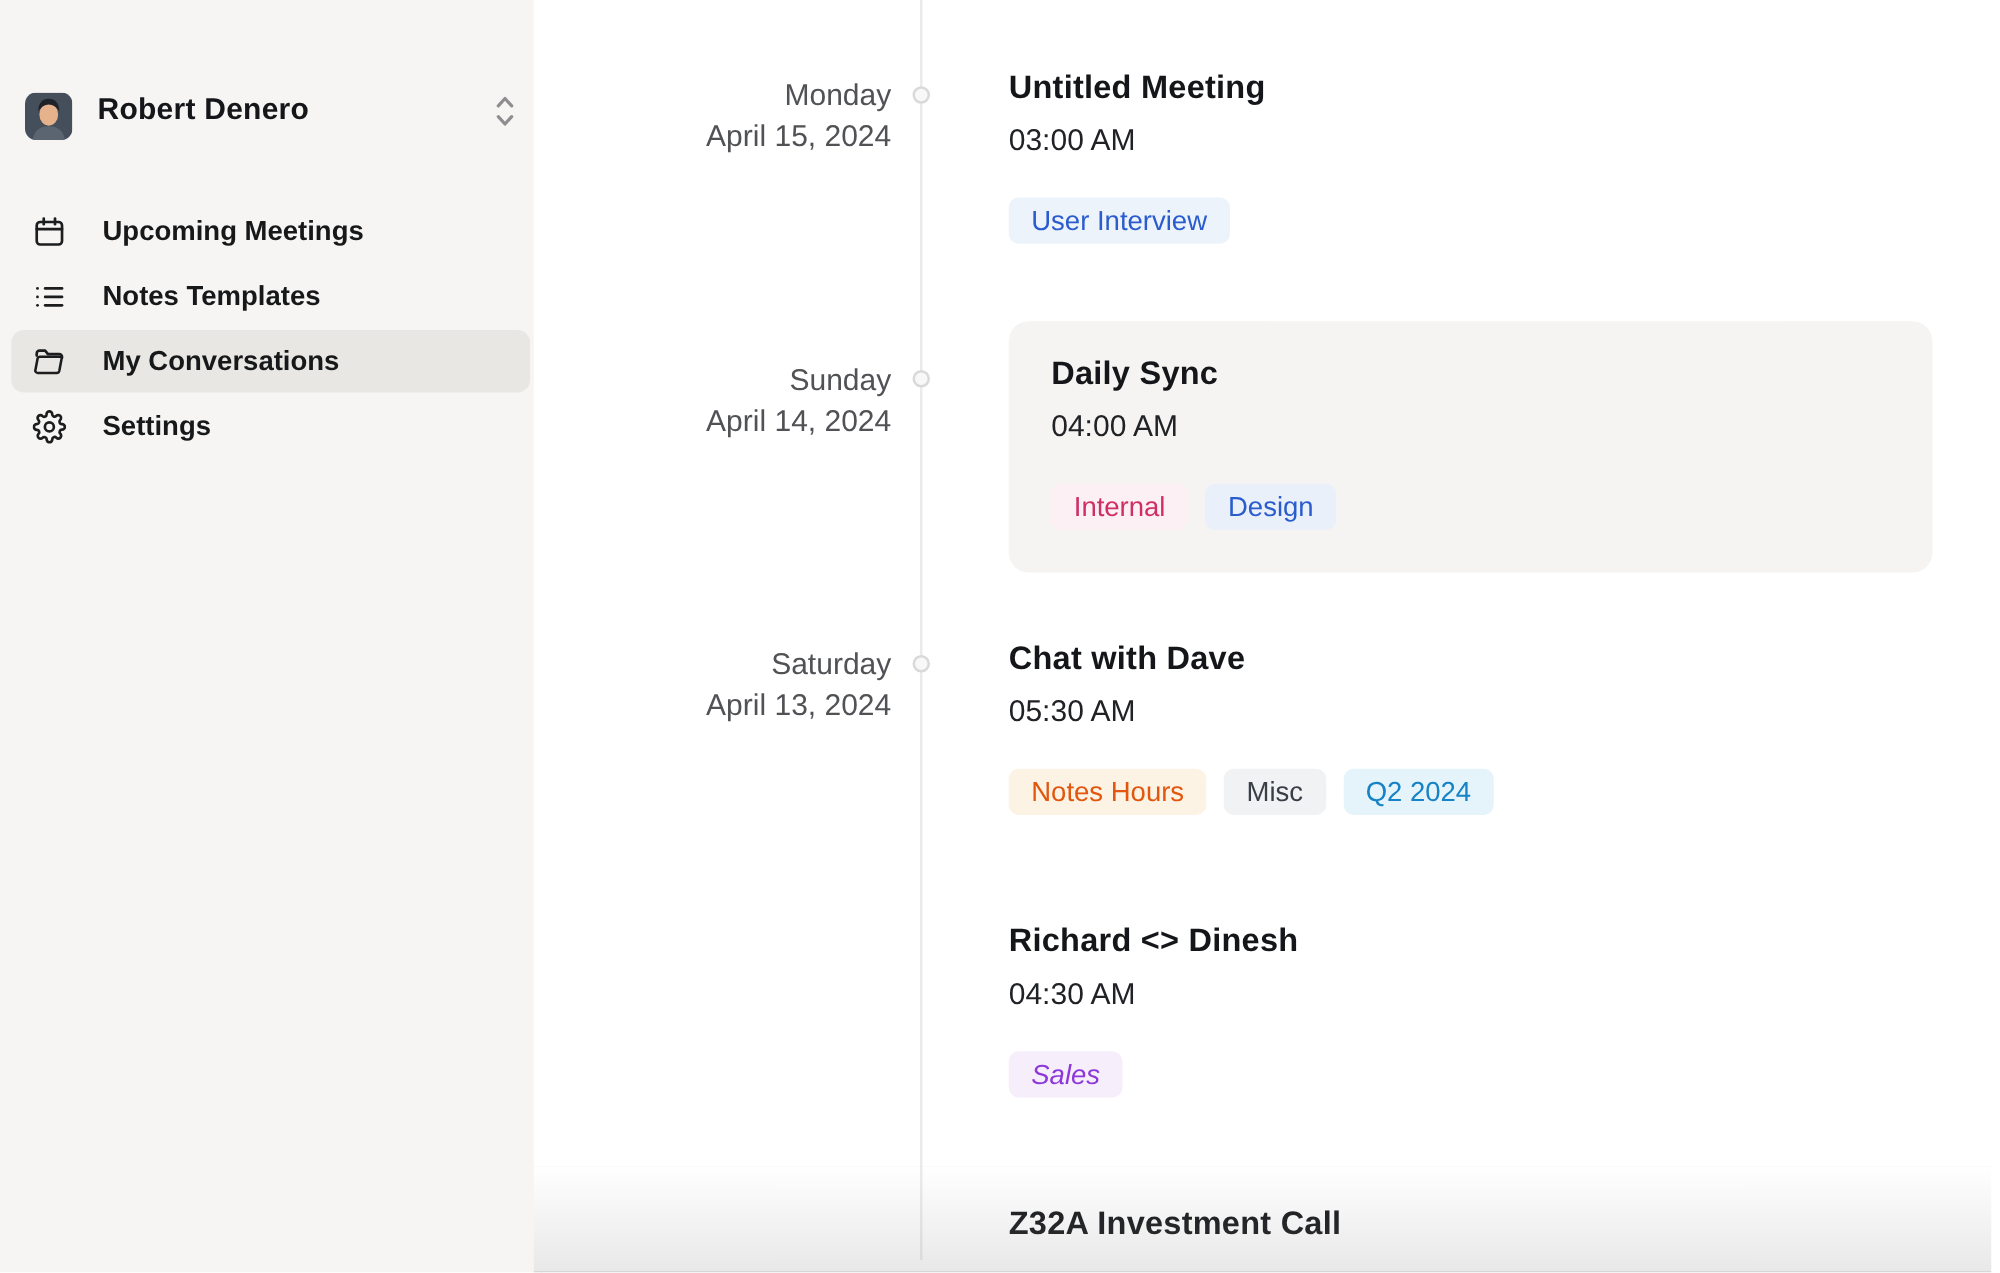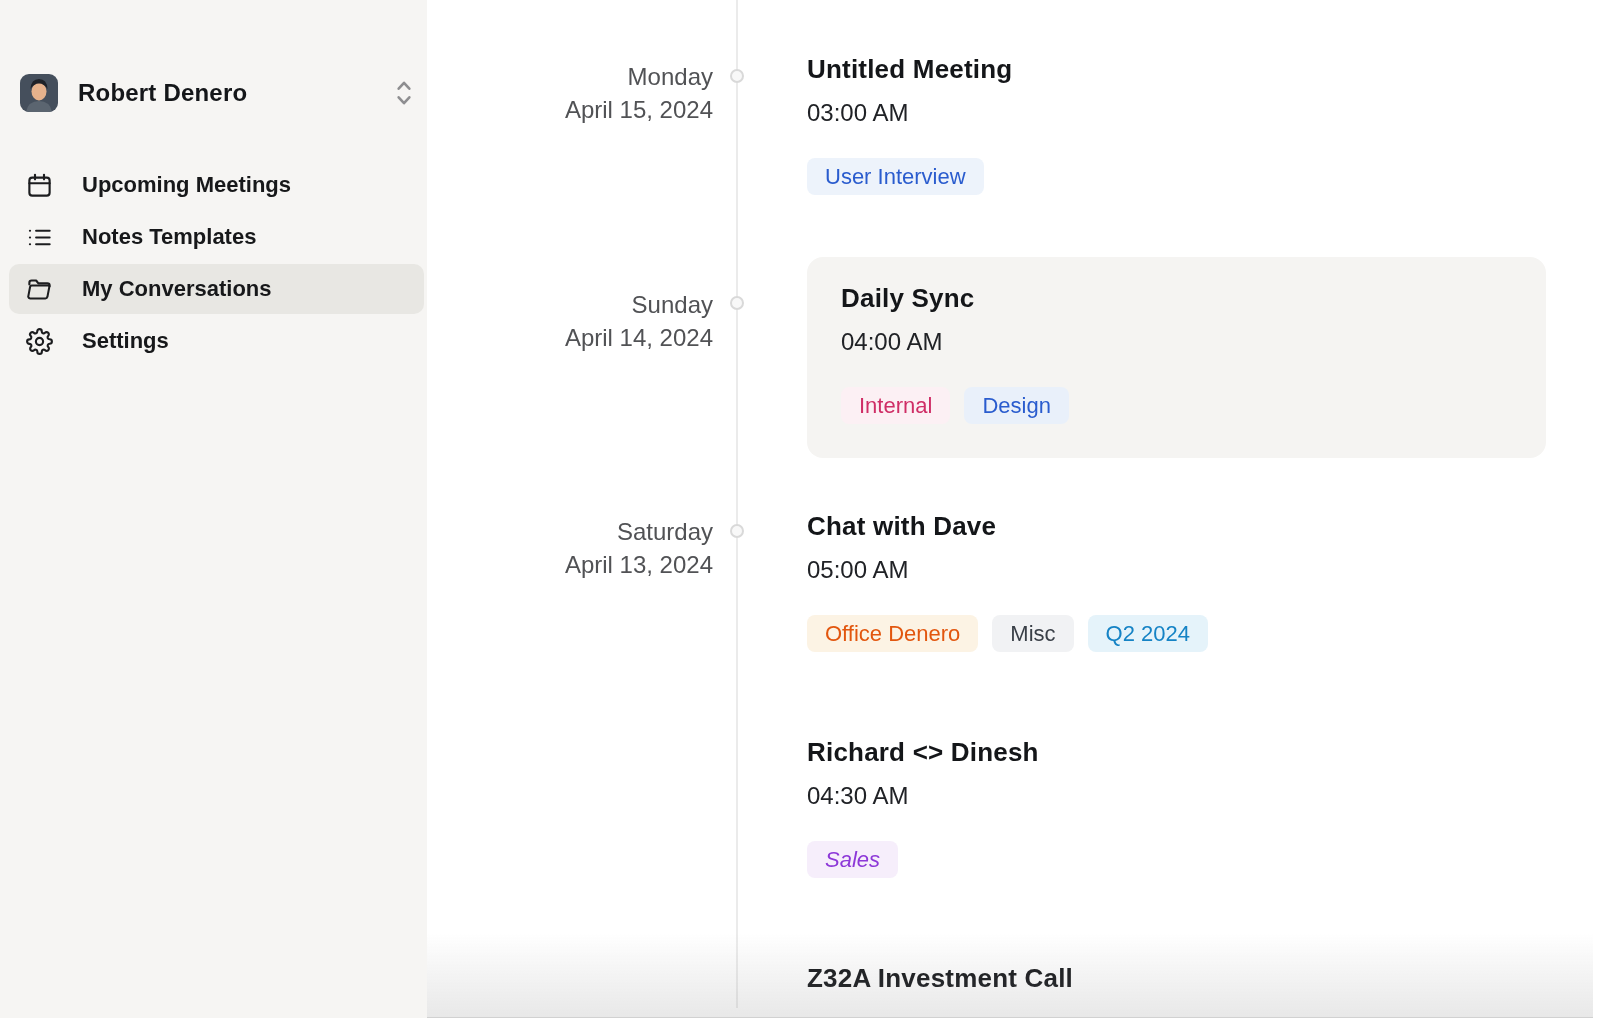--- a/index.html
+++ b/index.html
@@ -6,21 +6,21 @@
   html,body { width:1600px; height:1018px; overflow:hidden; }
   body { font-family:"Liberation Sans", sans-serif; background:#ffffff; color:#17181a; }
   .app { position:relative; width:1600px; height:1018px; overflow:hidden; }
 
   
   .sidebar {
     position:absolute; left:0; top:0; width:434px; height:100%;
     background:#f6f5f3; border-right:1px solid #e1e0de;
   }
   .profile {
-    display:flex; align-items:center; gap:20px;
+    display:flex; gap:20px;
     margin:74px 16px 0 20px; cursor:pointer;
   }
   .avatar { width:38px; height:38px; border-radius:9px; overflow:hidden; flex:0 0 auto; }
   .profile-name { flex:1; font-size:24px; font-weight:700; color:#141619; letter-spacing:.2px; }
   .updown { width:26px; height:30px; color:#8e8e90; flex:0 0 auto; }
 
   .nav { margin-top:48px; padding:0 9px; }
   .nav-item {
     display:flex; align-items:center; gap:29px;
     height:50px; padding:0 17px; margin-bottom:2px;
@@ -206,23 +206,23 @@
       <section class="group group-3 g-pad-c">
         <div class="date-col">
           <div>Saturday</div>
           <div>April 13, 2024</div>
         </div>
         <span class="dot"></span>
         <div class="entries">
 
           <article class="meeting">
             <h3 class="m-title">Chat with Dave</h3>
-            <div class="m-time">05:00 AM</div>
-            <div class="m-tags">
-              <span class="tag tag--orange">Office Denero</span>
+            <div class="m-time">05:30 AM</div>
+            <div class="m-tags">
+              <span class="tag tag--orange">Notes Hours</span>
               <span class="tag tag--gray">Misc</span>
               <span class="tag tag--cyan">Q2 2024</span>
             </div>
           </article>
 
           <article class="meeting">
             <h3 class="m-title">Richard &lt;&gt; Dinesh</h3>
             <div class="m-time">04:30 AM</div>
             <div class="m-tags">
               <span class="tag tag--purple">Sales</span>

